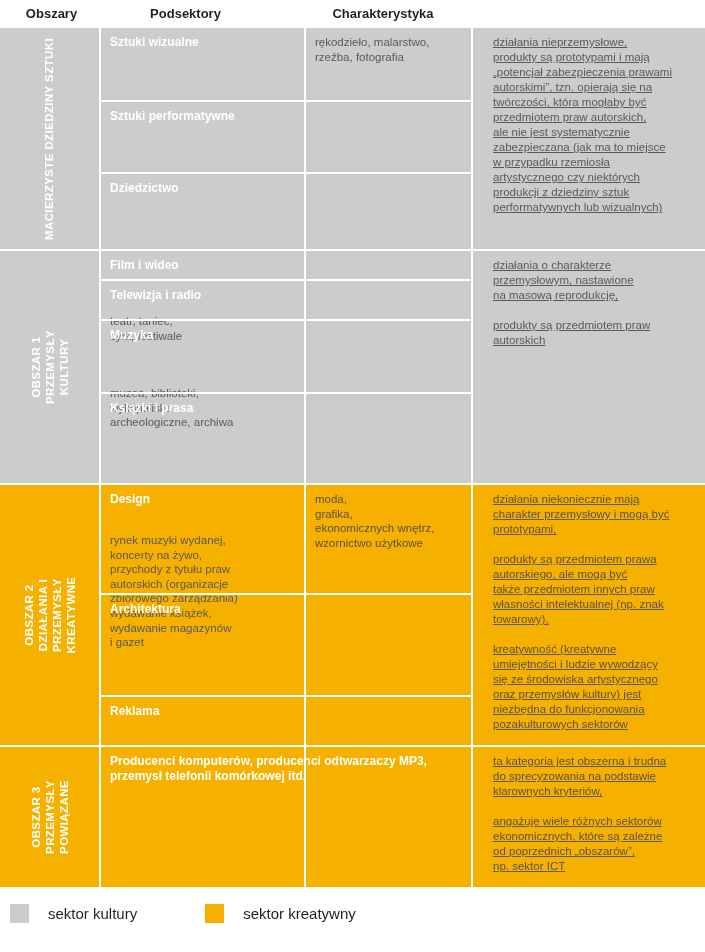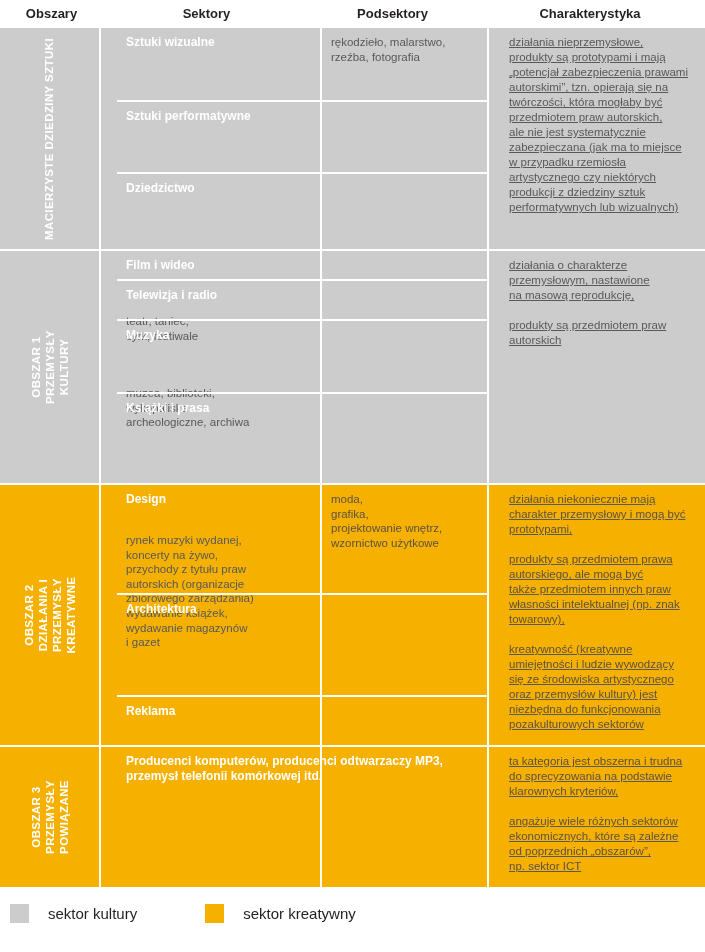--- a/index.html
+++ b/index.html
@@ -80,21 +80,20 @@
     flex: 1 1 auto;
     box-sizing: border-box;
   }
   .rows {
     display: flex;
     flex-direction: column;
     flex: 0 0 372px;
     width: 372px;
     border-right: 2px solid #ffffff;
     box-sizing: border-box;
-    margin-left: 16px;
   }
   .row {
     display: flex;
     box-sizing: border-box;
   }
   .row + .row { border-top: 2px solid #ffffff; flex-direction: column; }
 
   .sector-cell {
     flex: 0 0 205px;
     width: 205px;
@@ -169,21 +168,20 @@
     white-space: nowrap;
   }
 </style>
 </head>
 <body>
 
 <div class="page">
 
   <div class="header">
     <div class="hcell col-area">Obszary</div>
-    <div class="hcell col-sector">Sektory</div>
     <div class="hcell col-sub">Podsektory</div>
     <div class="hcell col-char">Charakterystyka</div>
   </div>
 
   <div class="table">
 
     <div class="band gray" style="height:221px">
       <div class="area-cell" style="flex:0 0 101px;width:101px">
         <div class="area-label">MACIERZYSTE DZIEDZINY SZTUKI</div>
       </div>
@@ -299,21 +297,21 @@
       </div>
       <div class="band-body">
         <div class="rows">
           <div class="row" style="height:108px">
             <div class="sector-cell">
               <div class="sector-label">Design</div>
             </div>
             <div class="sub-cell">
               <div class="sub-text">moda,
 grafika,
-projektowanie wnętrz,
+ekonomicznych wnętrz,
 wzornictwo użytkowe</div>
             </div>
           </div>
           <div class="row" style="height:102px">
             <div class="sector-cell">
               <div class="sector-label">Architektura</div>
             </div>
             <div class="sub-cell">
               <div class="sub-text"></div>
             </div>

